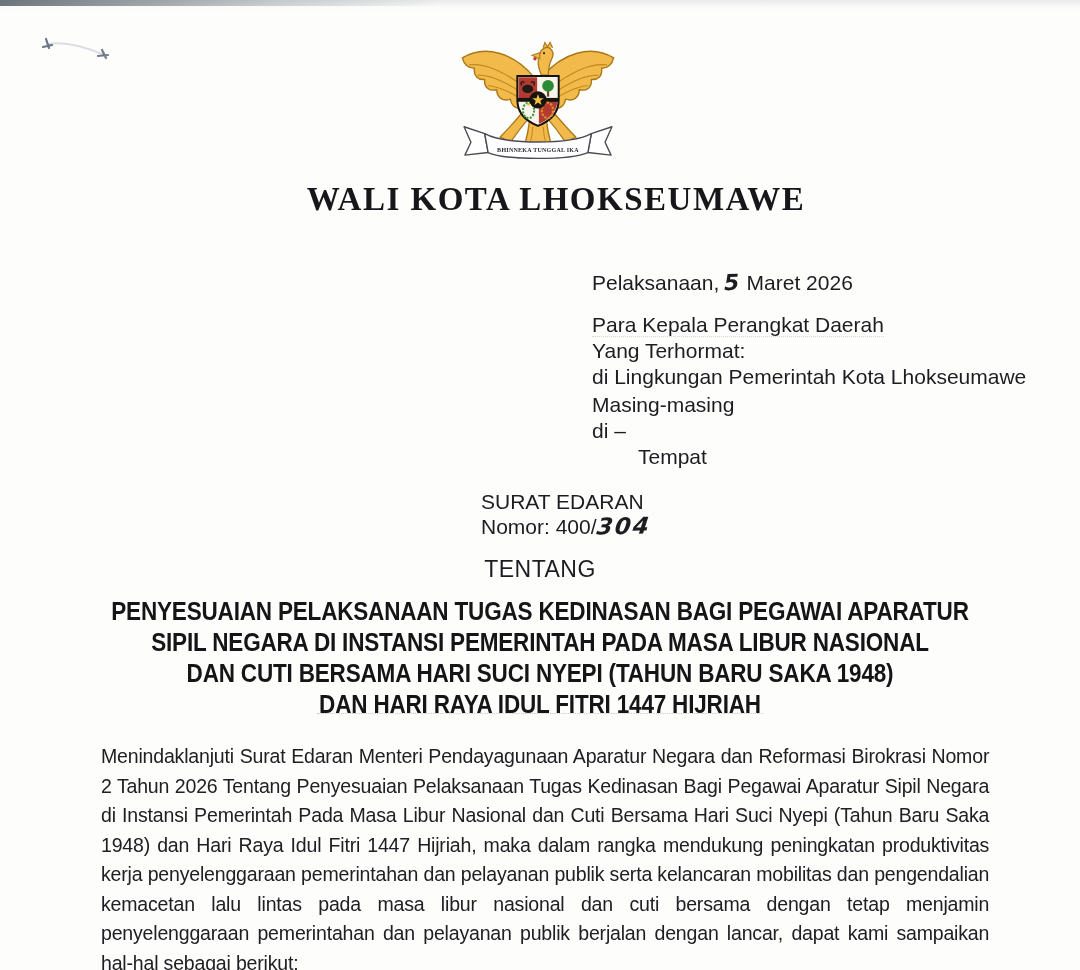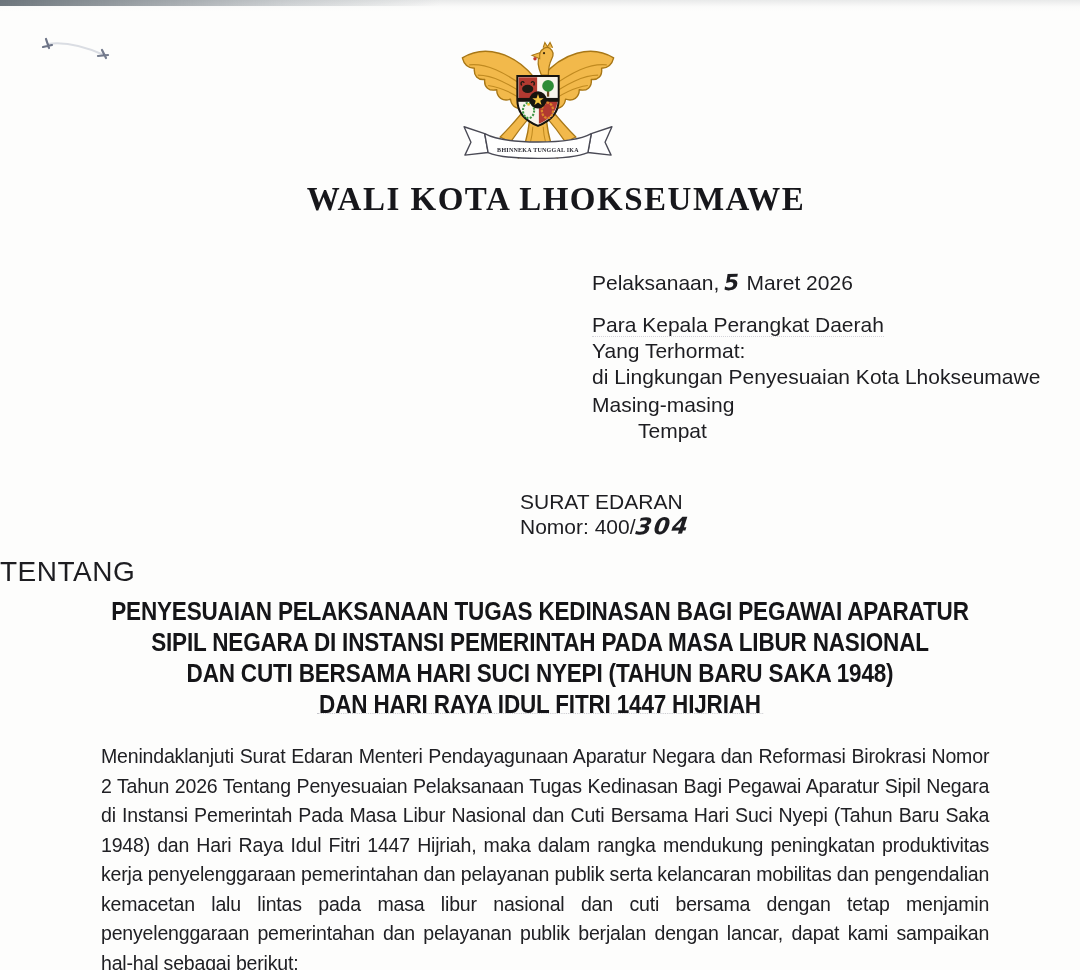--- a/index.html
+++ b/index.html
@@ -29,24 +29,24 @@
   .date-row { margin-bottom:16px; }
   .hand {
     font-family:"DejaVu Sans", sans-serif; font-weight:700; font-style:italic;
     display:inline-block; font-size:22px;
   }
   .hand-day { transform:rotate(-2deg); margin:0 7px 0 5px; }
   .each-block { margin-top:2px; }
   .tempat { padding-left:46px; }
   .artifact-underline { border-bottom:1.5px dotted rgba(90,90,115,0.25); }
   
-  .doc-block { position:absolute; left:481px; top:489px; font-size:21px; line-height:25px;margin-left:39px; }
+  .doc-block { position:absolute; left:481px; top:489px; font-size:21px; line-height:25px; }
   .hand-number { transform:rotate(-1deg) skewX(-8deg); letter-spacing:2px; font-size:23px; }
-  .tentang { position:absolute; top:556px; left:0; width:100%; text-align:left;
-    font-size:28px; letter-spacing:0.5px; }
+  .tentang { position:absolute; top:556px; left:0; width:100%; text-align:center;
+    font-size:23px; letter-spacing:0.5px; }
   
   .subject {
     position:absolute; top:596px; left:0; width:100%;
     text-align:center; font-weight:bold; font-size:25px; line-height:31px;
     letter-spacing:-0.2px; color:#151518;
     transform:scaleX(0.90); transform-origin:50% 0;
   }
   .subject .line { position:relative; }
   .artifact-strike::after {
     content:""; position:absolute; left:27%; right:27%; bottom:6px;
@@ -140,22 +140,23 @@
   </svg>
 
   <div class="authority">WALI KOTA LHOKSEUMAWE</div>
 
   <div class="dateline">
     <div class="date-row">
       <span>Pelaksanaan,</span><span class="hand hand-day">5</span><span>Maret 2026</span>
     </div>
     <div><span class="artifact-underline">Para Kepala Perangkat Daerah</span></div>
     <div>Yang Terhormat:</div>
-    <div>di Lingkungan Penyesuaian Kota Lhokseumawe</div>
+    <div>di Lingkungan Pemerintah Kota Lhokseumawe</div>
     <div class="each-block">Masing-masing</div>
+    <div>di –</div>
     <div class="tempat">Tempat</div>
   </div>
 
   <div class="doc-block">
     <div>SURAT EDARAN</div>
     <div>
       <span>Nomor: 400/</span><span class="hand hand-number">304</span>
     </div>
   </div>
 

